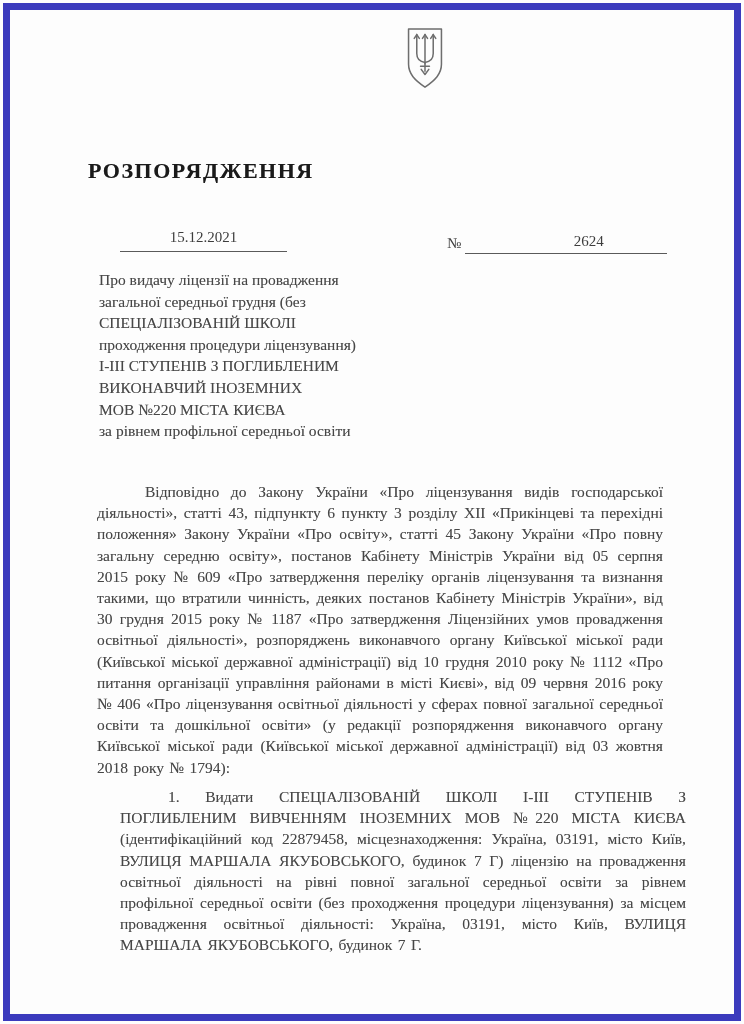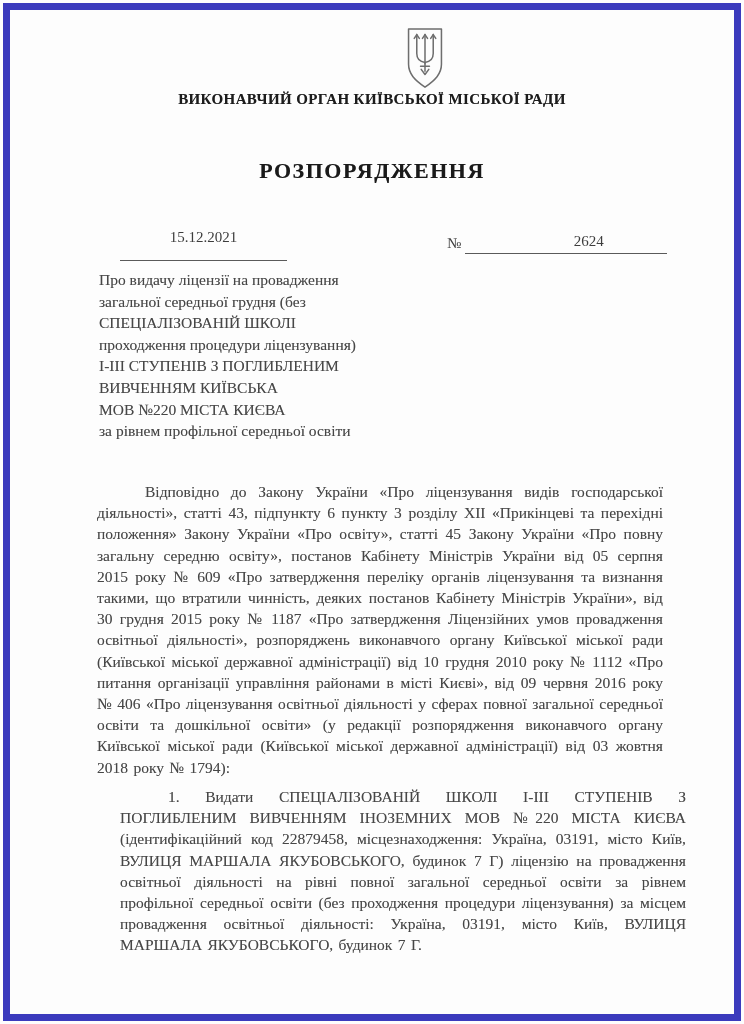--- a/index.html
+++ b/index.html
@@ -23,28 +23,28 @@
     position:absolute;left:88px;width:568px;
     text-align:center;
     font-weight:bold;color:#1c1c1c;
     font-size:15px;letter-spacing:0.4px;
     text-shadow:0 0 0.6px rgba(40,40,40,.45);
   }
   .org1{top:91px;}
   .org2{top:117px;}
   .doc-type{
     position:absolute;left:88px;width:568px;top:158px;
-    text-align:center;font-weight:bold;color:#1a1a1a;
+    text-align:left;font-weight:bold;color:#1a1a1a;
     font-size:22px;letter-spacing:1.5px;
     text-shadow:0 0 0.6px rgba(40,40,40,.45);
   }
   .meta-date{
     position:absolute;left:120px;top:229px;width:167px;
     text-align:center;font-size:15px;color:#3d3d3d;
-    padding-bottom:14px;border-bottom:1.6px solid #5a5a5a;
+    padding-bottom:5px;border-bottom:1.6px solid #5a5a5a;
   }
   .meta-no{
     position:absolute;left:447px;top:233px;
     font-size:15px;color:#3d3d3d;
     display:flex;align-items:flex-end;
   }
   .no-sign{padding-right:4px;padding-bottom:2px;}
   .no-value{
     display:inline-block;width:202px;
     border-bottom:1.6px solid #5a5a5a;
@@ -83,36 +83,35 @@
         <path d="M17 12 v30 c0 9 5 13 13 14"></path>
         <path d="M43 12 v30 c0 9 -5 13 -13 14"></path>
         <path d="M17 12 l-4 6 m4 -6 l4 6"></path>
         <path d="M43 12 l-4 6 m4 -6 l4 6"></path>
         <path d="M23 62 h14"></path>
         <path d="M30 58 v12 m-6 -3 l6 8 l6 -8"></path>
       </g>
     </svg>
   </div>
 
-  <div class="org-line org1">ВИКОНАВЧИЙ ОРГАН КИЇВСЬКОЇ МІСЬКОЇ РАДИ</div>
   <div class="doc-type">РОЗПОРЯДЖЕННЯ</div>
 
   <div class="meta-date">15.12.2021</div>
   <div class="meta-no">
     <span class="no-sign">№</span>
     <span class="no-value">2624</span>
   </div>
 
   <div class="subject">
     <div>Про видачу ліцензії на провадження</div>
     <div>загальної середньої грудня (без</div>
     <div>СПЕЦІАЛІЗОВАНІЙ ШКОЛІ</div>
     <div>проходження процедури ліцензування)</div>
     <div>І-ІІІ СТУПЕНІВ З ПОГЛИБЛЕНИМ</div>
-    <div>ВИВЧЕННЯМ КИЇВСЬКА</div>
+    <div>ВИКОНАВЧИЙ ІНОЗЕМНИХ</div>
     <div>МОВ №220 МІСТА КИЄВА</div>
     <div>за рівнем профільної середньої освіти</div>
   </div>
 
   <div class="para para1">Відповідно до Закону України «Про ліцензування видів господарської діяльності», статті 43, підпункту 6 пункту 3 розділу ХІІ «Прикінцеві та перехідні положення» Закону України «Про освіту», статті 45 Закону України «Про повну загальну середню освіту», постанов Кабінету Міністрів України від 05 серпня 2015 року № 609 «Про затвердження переліку органів ліцензування та визнання такими, що втратили чинність, деяких постанов Кабінету Міністрів України», від 30 грудня 2015 року № 1187 «Про затвердження Ліцензійних умов провадження освітньої діяльності», розпоряджень виконавчого органу Київської міської ради (Київської міської державної адміністрації) від 10 грудня 2010 року № 1112 «Про питання організації управління районами в місті Києві», від 09 червня 2016 року № 406 «Про ліцензування освітньої діяльності у сферах повної загальної середньої освіти та дошкільної освіти» (у редакції розпорядження виконавчого органу Київської міської ради (Київської міської державної адміністрації) від 03 жовтня 2018 року № 1794):</div>
   <div class="para para2">1. Видати СПЕЦІАЛІЗОВАНІЙ ШКОЛІ І-ІІІ СТУПЕНІВ З ПОГЛИБЛЕНИМ ВИВЧЕННЯМ ІНОЗЕМНИХ МОВ №220 МІСТА КИЄВА (ідентифікаційний код 22879458, місцезнаходження: Україна, 03191, місто Київ, ВУЛИЦЯ МАРШАЛА ЯКУБОВСЬКОГО, будинок 7 Г) ліцензію на провадження освітньої діяльності на рівні повної загальної середньої освіти за рівнем профільної середньої освіти (без проходження процедури ліцензування) за місцем провадження освітньої діяльності: Україна, 03191, місто Київ, ВУЛИЦЯ МАРШАЛА ЯКУБОВСЬКОГО, будинок 7 Г.</div>
 
 </div>
 
 </body></html>

